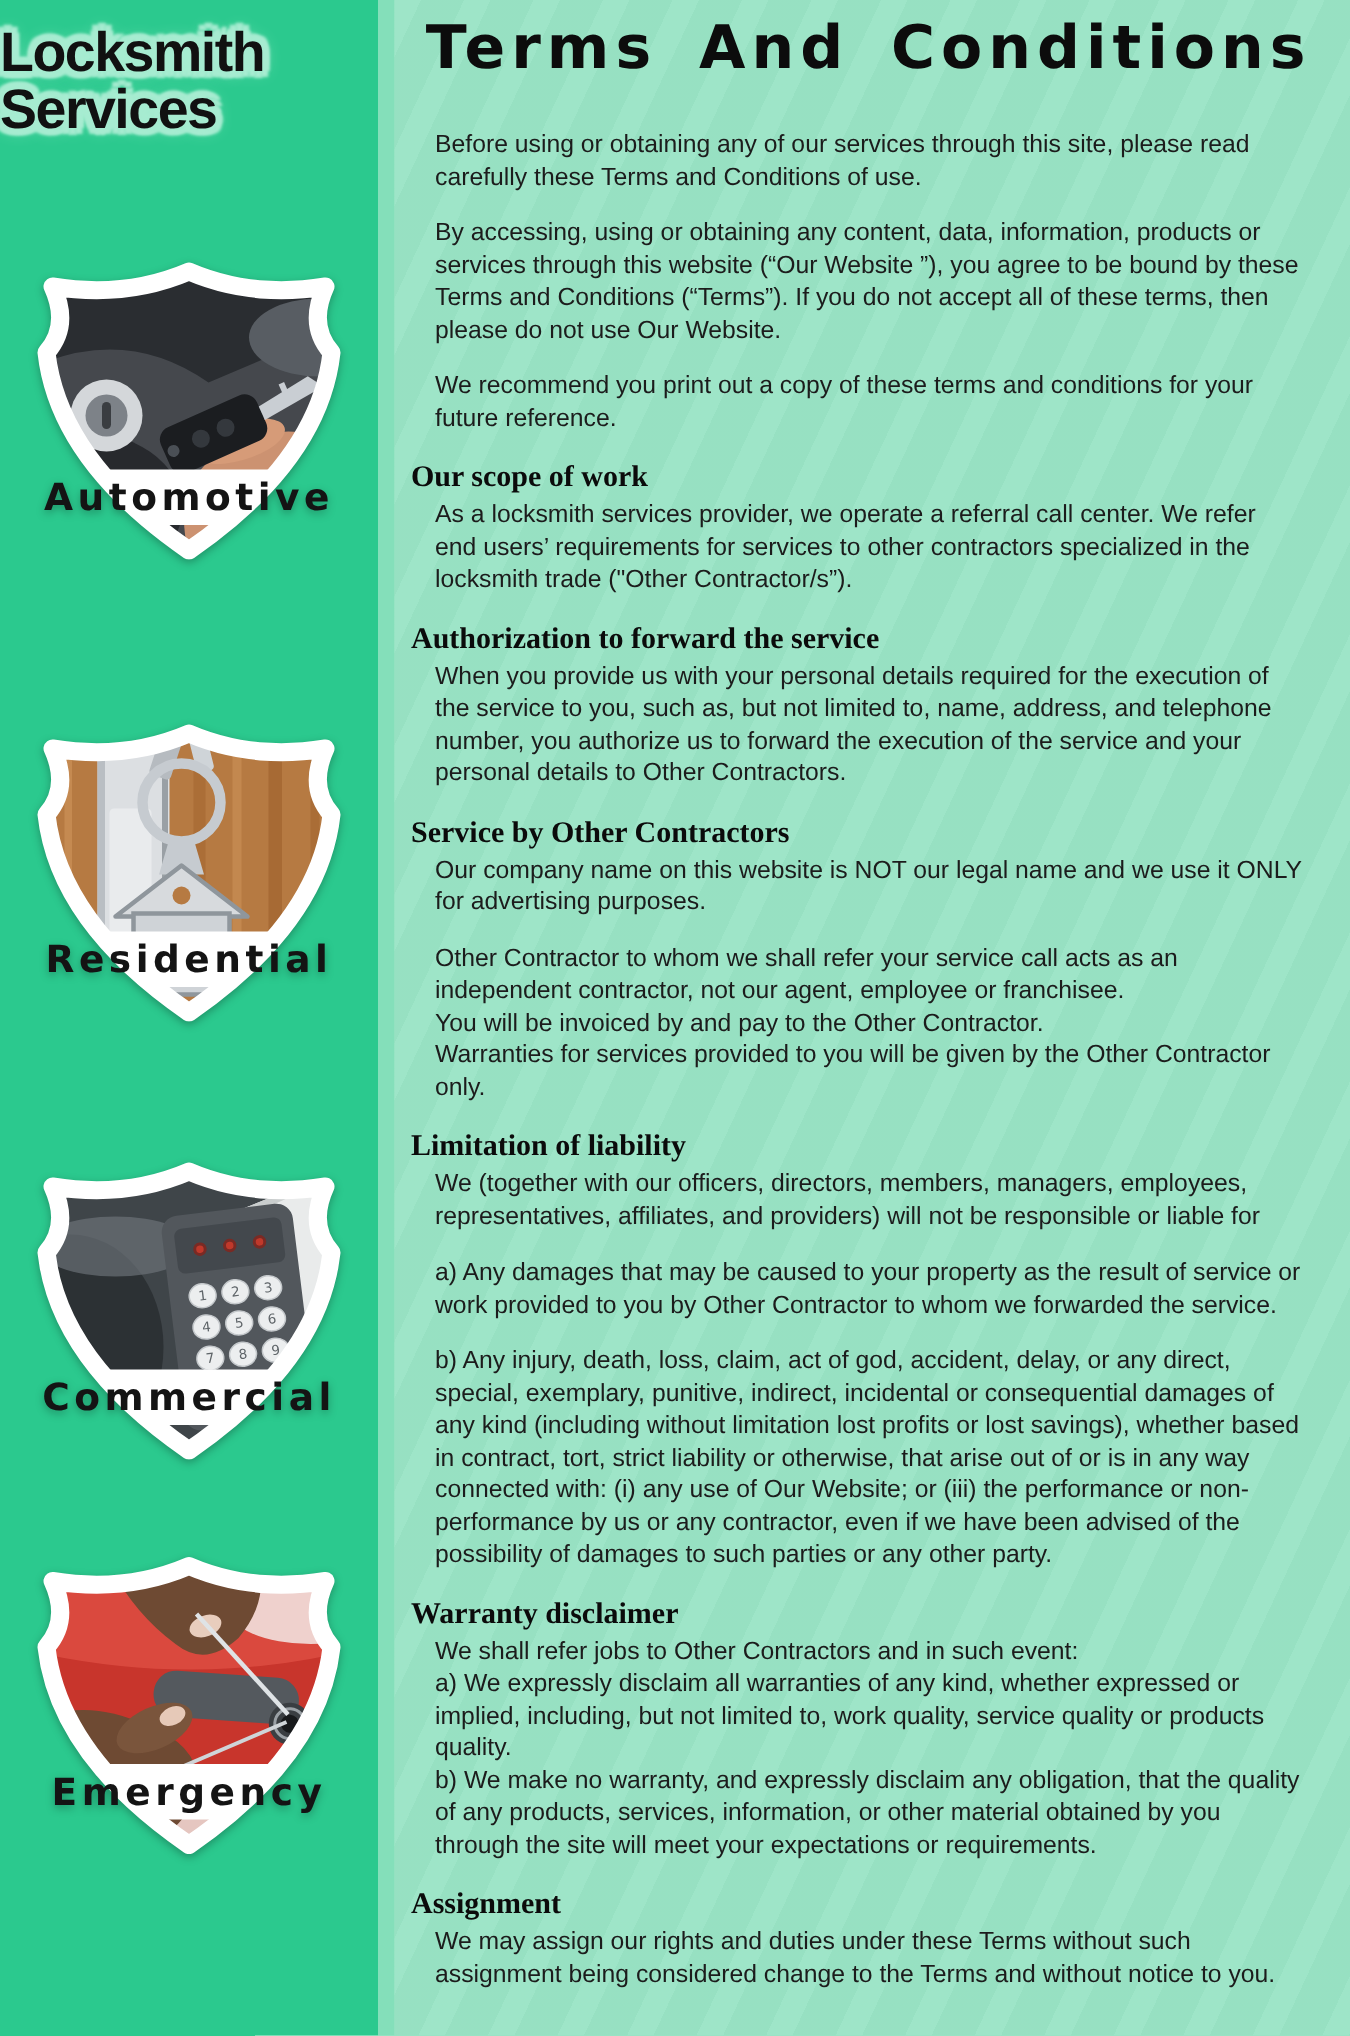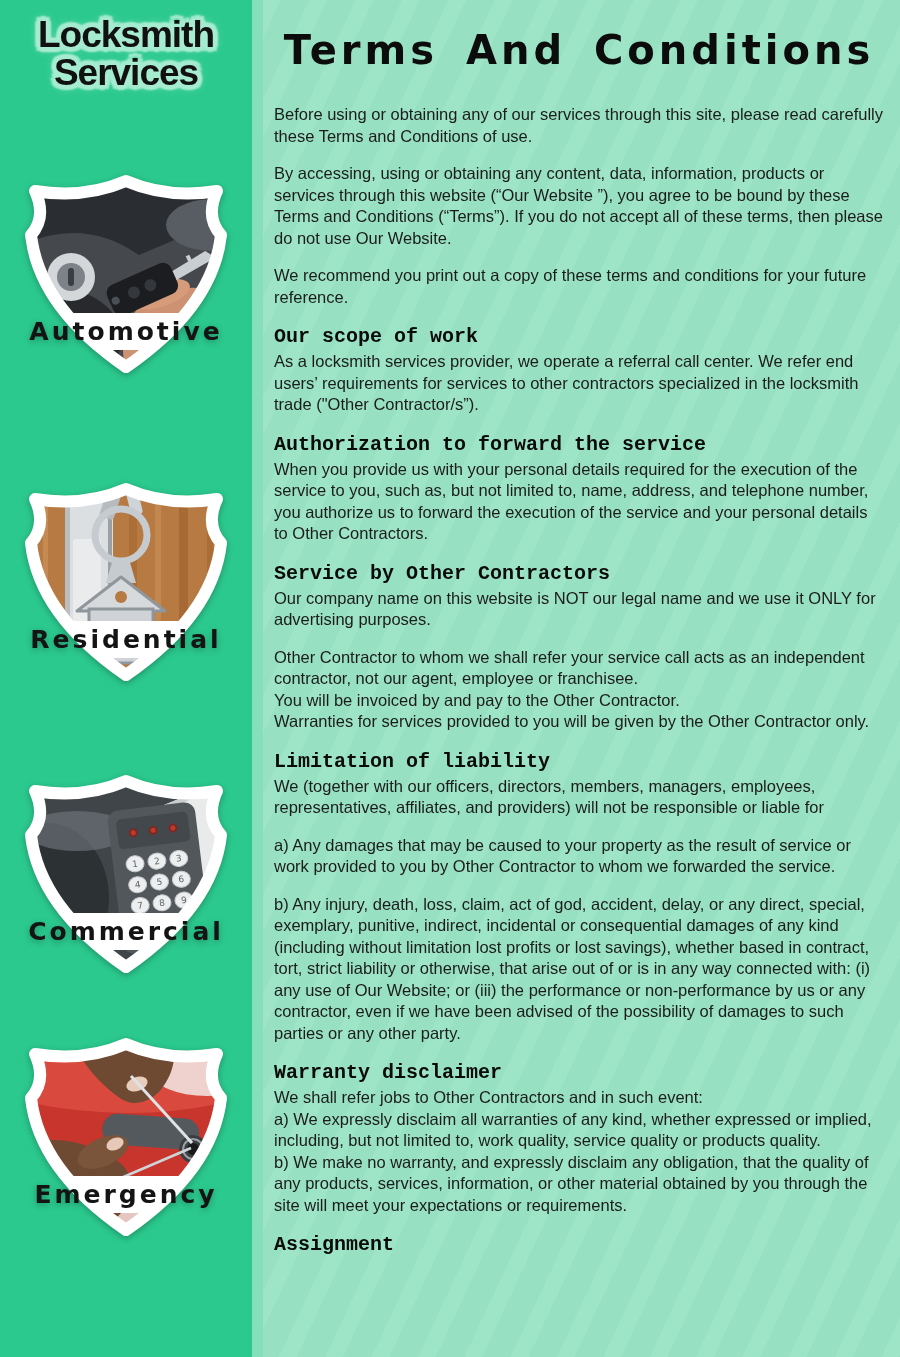--- a/index.html
+++ b/index.html
@@ -8,21 +8,21 @@
     font-family:"Liberation Sans", sans-serif;
     background:#99e4c5;
   }
   .page { position:absolute; inset:0; display:flex; }
 
   
   .sidebar { width:252px; flex:none; background:#2bc98e; position:relative; }
   .divider { width:11px; flex:none; background:#84dfba; }
 
   .logo {
-    position:absolute; top:16px; left:0; width:252px; text-align:center;
+    position:absolute; top:16px; left:0; width:252px; 
     font-weight:bold; font-size:37px; line-height:38px; color:#111;
     letter-spacing:-1px; cursor:pointer;
     text-shadow:
       -4px -4px 2px #a7ecd1, 4px -4px 2px #a7ecd1,
       -4px  4px 2px #a7ecd1, 4px  4px 2px #a7ecd1,
       -5px  0   2px #a7ecd1, 5px  0   2px #a7ecd1,
        0   -5px 2px #a7ecd1, 0    5px 2px #a7ecd1,
        0    0  12px #a7ecd1;
   }
   .badge { position:absolute; left:9px; width:234px; height:200px; cursor:pointer; }
@@ -33,32 +33,32 @@
   }
 
   
   .content {
     flex:1; position:relative; padding:0 16px 0 11px;
     background:
       repeating-linear-gradient(115deg, rgba(255,255,255,0.05) 0 16px, rgba(0,0,0,0.015) 16px 42px),
       #99e4c5;
   }
   .page-title {
-    margin:26px 0 0; text-align:center; color:#0c0c0c;
+    margin:8px 0 0; text-align:center; color:#0c0c0c;
     font-family:"DejaVu Sans", sans-serif; font-weight:bold;
     font-size:40px; letter-spacing:4px; word-spacing:10px; line-height:48px;
   }
   .intro { margin-top:30px; }
   .block {
-    margin:0 0 16px; font-size:16.5px; line-height:21.5px; color:#1c1c1c;
+    margin:0 16px 16px; font-size:16.5px; line-height:21.5px; color:#1c1c1c;
     white-space:pre-line;
   }
   .section-heading {
     margin:16px 0 2px; font-size:20px; line-height:25px; color:#0b0b0b;
-    font-family:Liberation Mono, monospace; font-weight:bold;
+    font-family:Liberation Serif, serif; font-weight:bold;
   }
 </style>
 </head>
 <body>
 
 <div class="page">
 
   <aside class="sidebar">
 
     <div class="logo">
@@ -264,16 +264,17 @@
 
     <section>
       <h2 class="section-heading">Warranty disclaimer</h2>
       <p class="block">We shall refer jobs to Other Contractors and in such event:
 a) We expressly disclaim all warranties of any kind, whether expressed or implied, including, but not limited to, work quality, service quality or products quality.
 b) We make no warranty, and expressly disclaim any obligation, that the quality of any products, services, information, or other material obtained by you through the site will meet your expectations or requirements.</p>
     </section>
 
     <section>
       <h2 class="section-heading">Assignment</h2>
+      <p class="block">We may assign our rights and duties under these Terms without such assignment being considered change to the Terms and without notice to you.</p>
     </section>
 
   </main>
 </div>
 
 </body></html>

